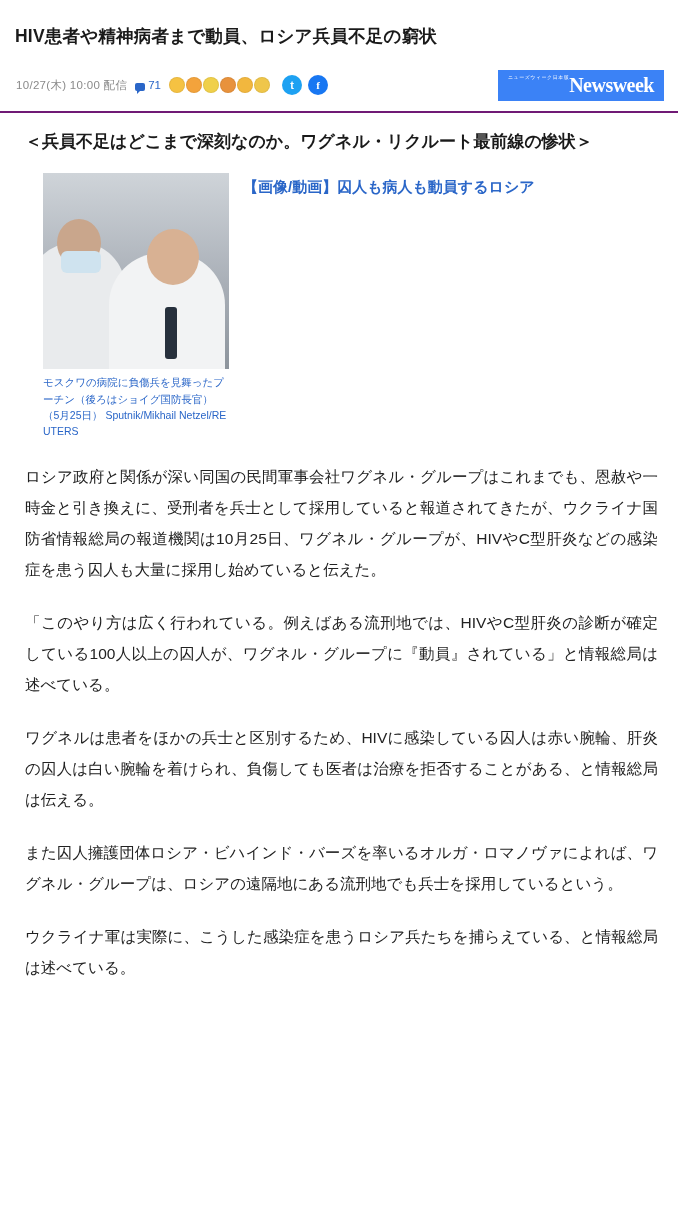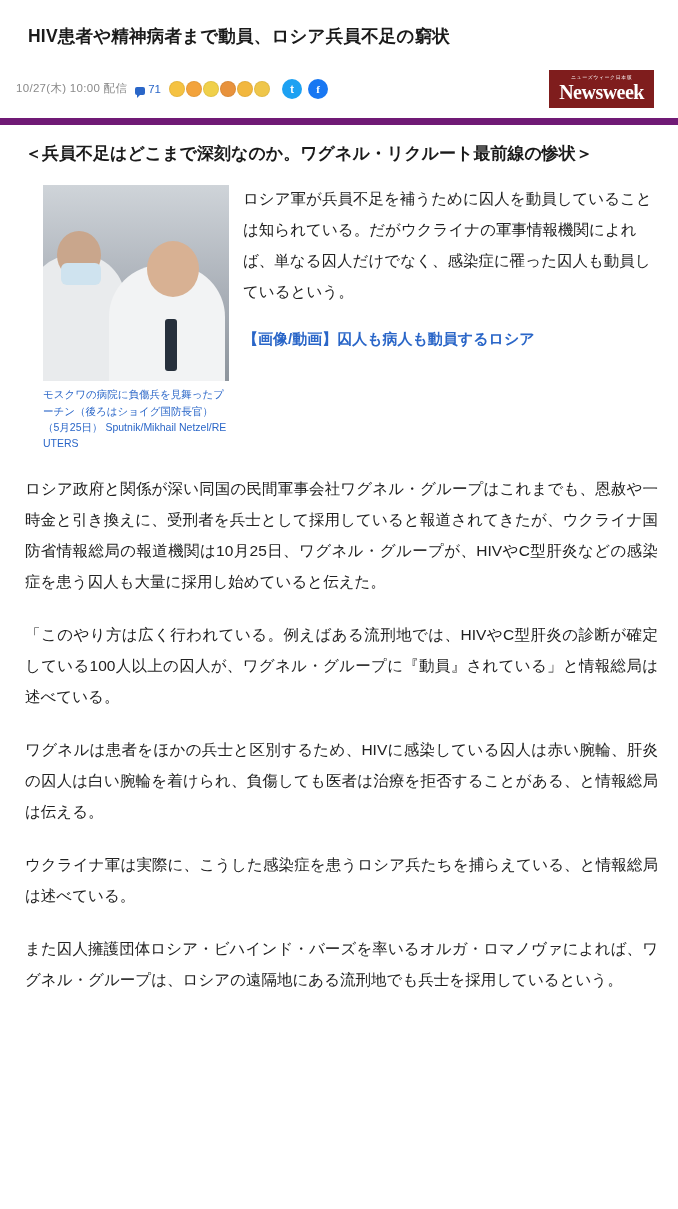--- a/index.html
+++ b/index.html
@@ -21,29 +21,29 @@
     position: relative;
     overflow: hidden;
   }
 
   
   .headline {
     font-size: 17.5px;
     font-weight: bold;
     line-height: 1.4;
     color: #1a1a1a;
-    padding: 12px 16px 0 28px;
+    padding: 12px 16px 0 15px;
     letter-spacing: 0.2px;
   }
   .meta-row {
     display: flex;
     align-items: center;
-    padding: 10px 24px 10px 16px;
+    padding: 10px 14px 10px 16px;
     gap: 8px;
-    border-bottom: 7px solid #701a75;
+    border-bottom: 2px solid #701a75;
   }
   .meta-date {
     font-size: 11.5px;
     color: #8a8a8a;
     white-space: nowrap;
     letter-spacing: 0.3px;
   }
   .comment-chip {
     display: inline-flex;
     align-items: flex-end;
@@ -95,26 +95,26 @@
     align-items: center;
     justify-content: center;
     color: #fff;
     font-size: 11px;
     font-weight: bold;
   }
   .tw { background: #1da1f2; }
   .fb { background: #1877f2; font-family: "Liberation Serif", serif; }
   .brand {
     margin-left: auto;
-    background: #7f1d1d;
+    background: #3b82f6;
     color: #ffffff;
     padding: 5px 10px 6px 10px;
     display: flex;
-    flex-direction: column;
-    align-items: center;
+    flex-direction: row;
+    align-items: flex-start;
     line-height: 1;
   }
   .brand-top {
     font-size: 5px;
     letter-spacing: 0.5px;
     margin-bottom: 2px;
     opacity: 0.95;
   }
   .brand-name {
     font-size: 20px;
@@ -274,26 +274,25 @@
         <div class="figA"></div>
         <div class="figA-head"></div>
         <div class="mask"></div>
         <div class="figB"></div>
         <div class="figB-head"></div>
         <div class="tie"></div>
       </div>
       <div class="caption">モスクワの病院に負傷兵を見舞ったプーチン（後ろはショイグ国防長官）（5月25日） Sputnik/Mikhail Netzel/REUTERS</div>
     </div>
 
-    <p class="lead">ロシア軍が兵員不足を補うために囚人を動員していることは知られている。だがウクライナの軍事情報機関によれば、単なる囚人だけでなく、感染症に罹った囚人も動員しているという。</p>
 
     <a class="promo-link" href="#">【画像/動画】囚人も病人も動員するロシア</a>
 
     <div class="body-block">
       <p class="para">ロシア政府と関係が深い同国の民間軍事会社ワグネル・グループはこれまでも、恩赦や一時金と引き換えに、受刑者を兵士として採用していると報道されてきたが、ウクライナ国防省情報総局の報道機関は10月25日、ワグネル・グループが、HIVやC型肝炎などの感染症を患う囚人も大量に採用し始めていると伝えた。</p>
       <p class="para">「このやり方は広く行われている。例えばある流刑地では、HIVやC型肝炎の診断が確定している100人以上の囚人が、ワグネル・グループに『動員』されている」と情報総局は述べている。</p>
       <p class="para">ワグネルは患者をほかの兵士と区別するため、HIVに感染している囚人は赤い腕輪、肝炎の囚人は白い腕輪を着けられ、負傷しても医者は治療を拒否することがある、と情報総局は伝える。</p>
+      <p class="para">また囚人擁護団体ロシア・ビハインド・バーズを率いるオルガ・ロマノヴァによれば、ワグネル・グループは、ロシアの遠隔地にある流刑地でも兵士を採用しているという。</p>
       <p class="para">ウクライナ軍は実際に、こうした感染症を患うロシア兵たちを捕らえている、と情報総局は述べている。</p>
-      <p class="para">また囚人擁護団体ロシア・ビハインド・バーズを率いるオルガ・ロマノヴァによれば、ワグネル・グループは、ロシアの遠隔地にある流刑地でも兵士を採用しているという。</p>
     </div>
 
   </div>
 </div>
 
 </body></html>

